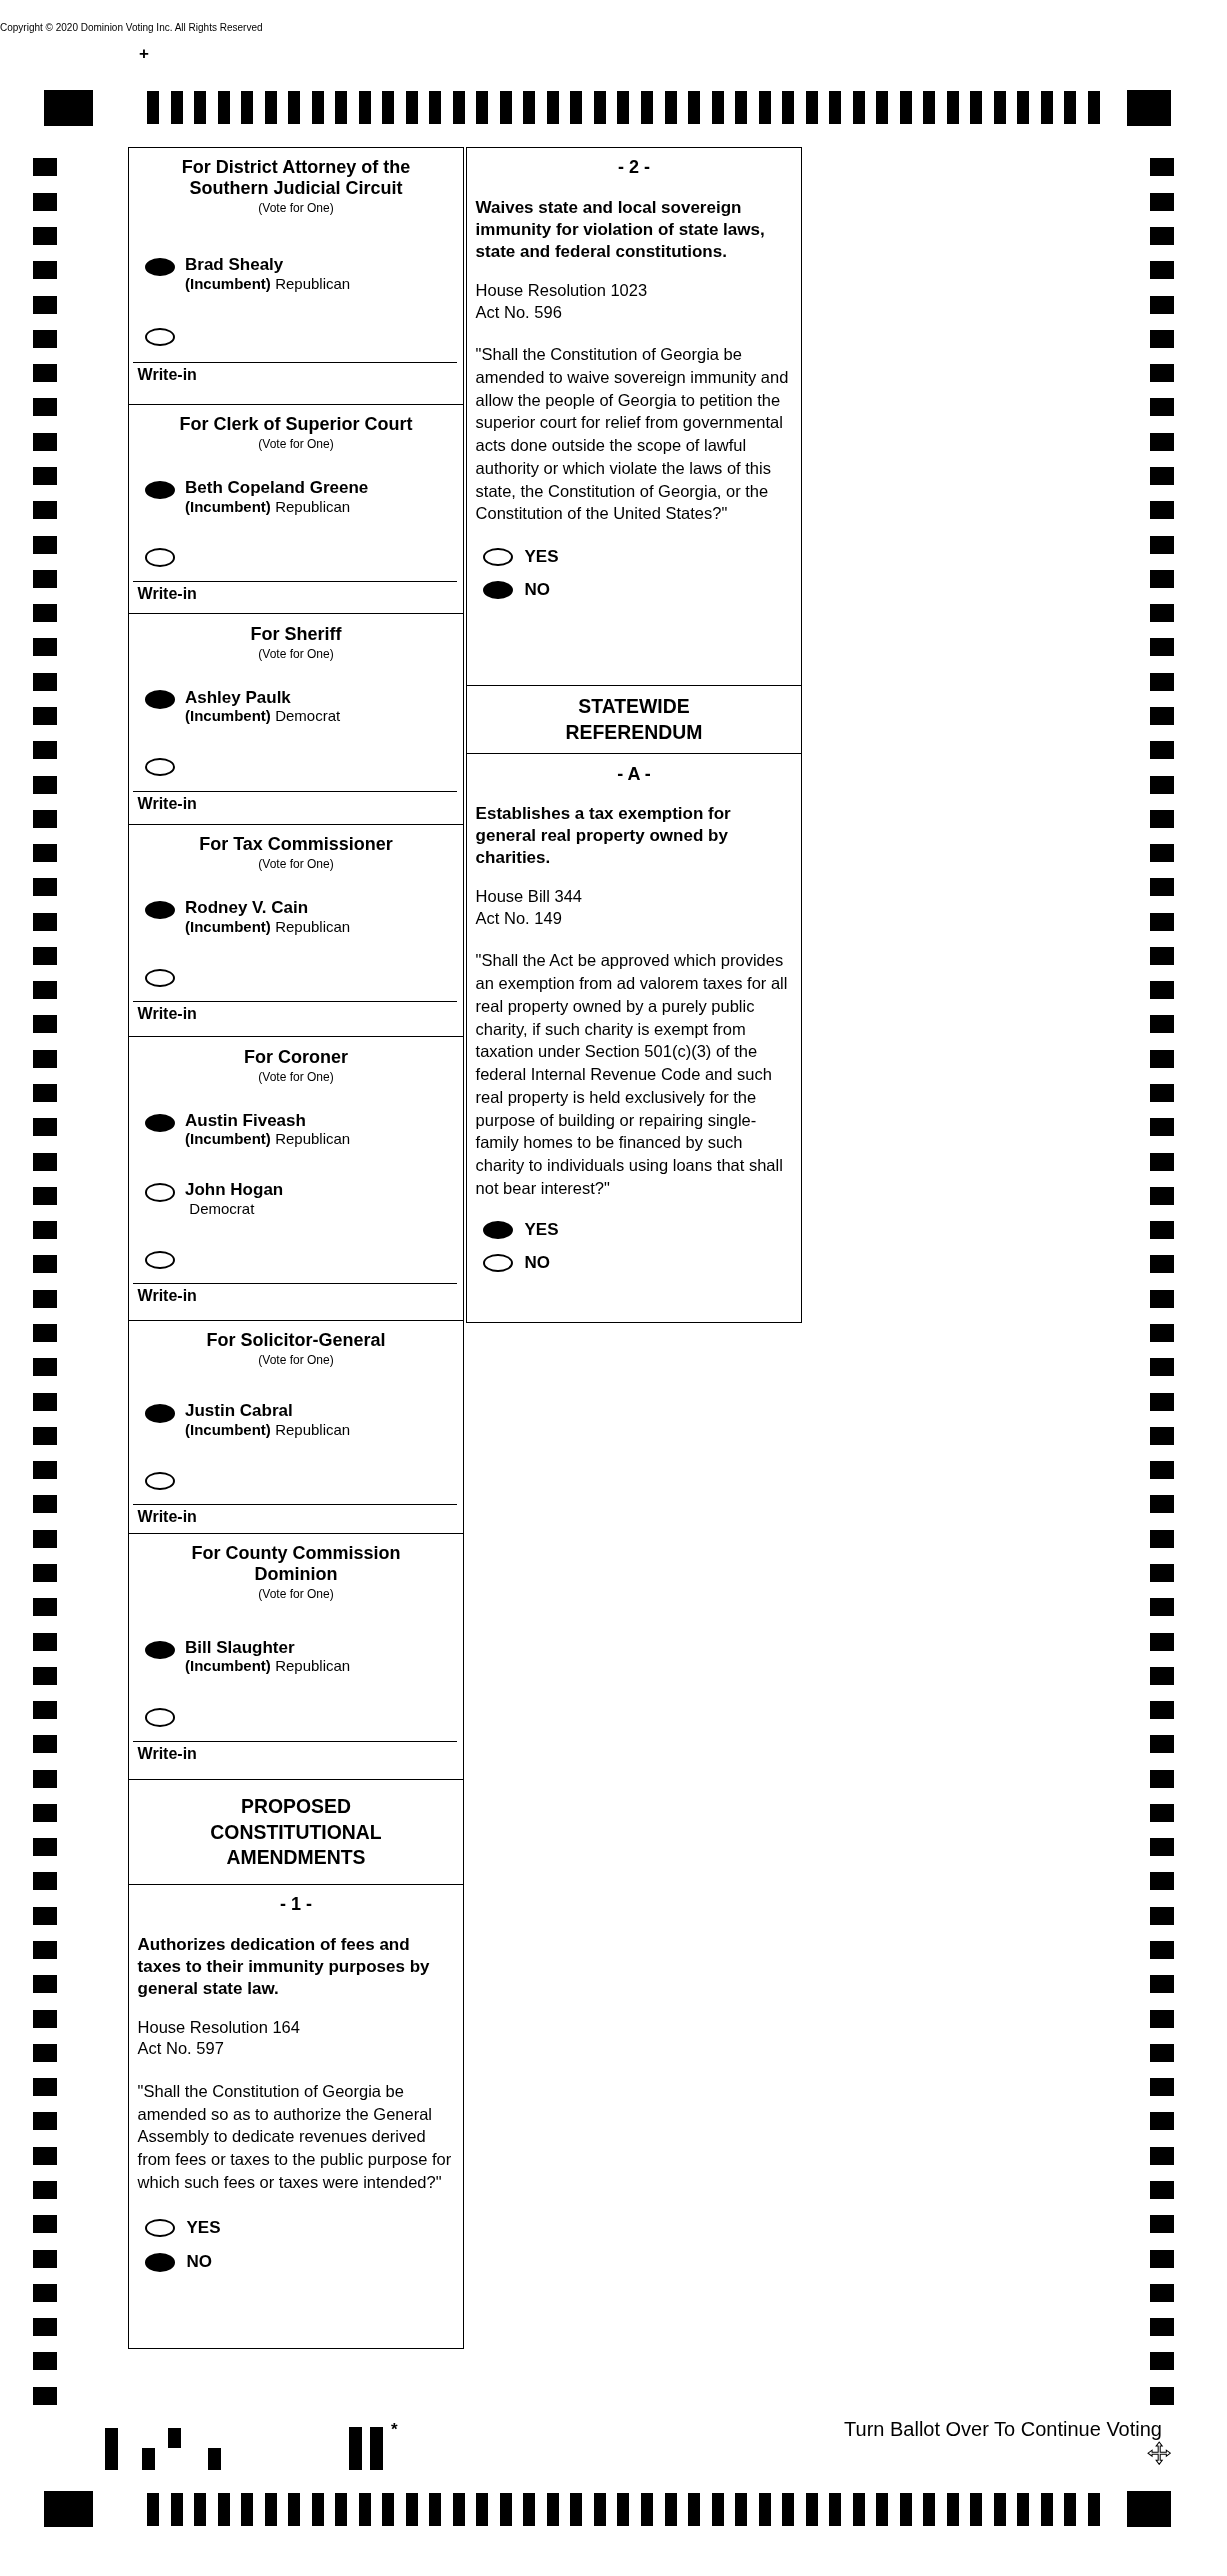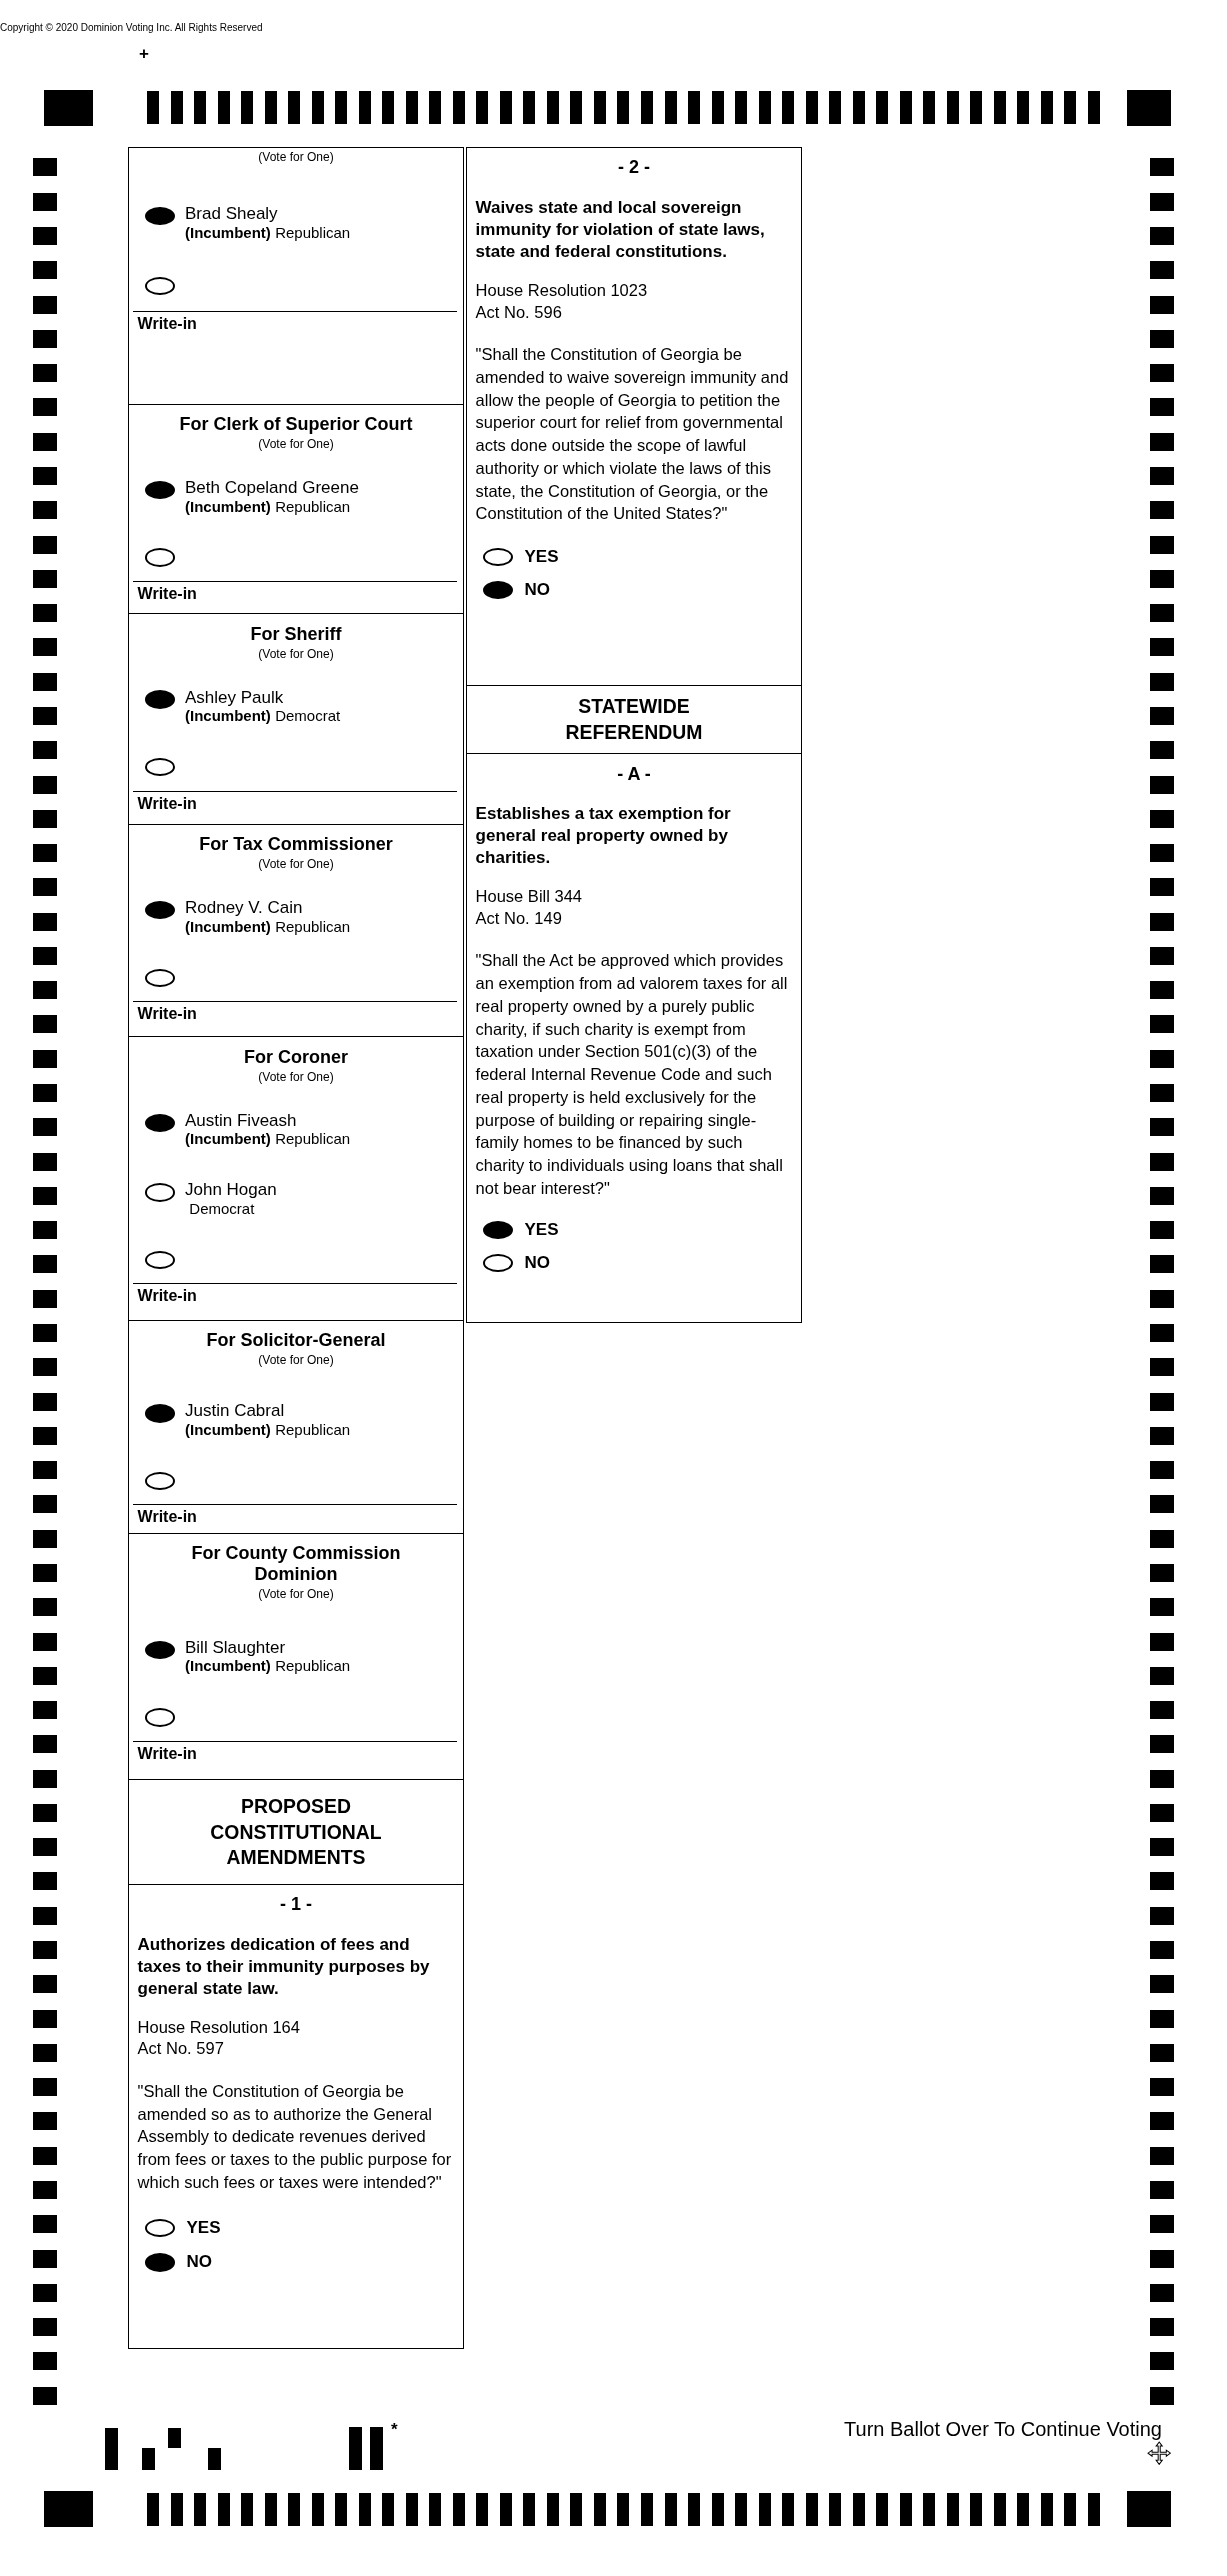--- a/index.html
+++ b/index.html
@@ -19,21 +19,21 @@
 
   .box { border:1.4px solid #000; box-sizing:border-box; margin-top:-1.4px; background:#fff; overflow:hidden; }
   .box:first-child { margin-top:0; }
 
   .c-title { text-align:center; font-weight:bold; font-size:18px; line-height:1.16; padding-top:9.3px; }
   .c-inst  { text-align:center; font-size:12px; margin-top:2.2px; }
 
   .cand { display:flex; align-items:flex-start; margin-left:16px; gap:10px; }
   .oval { width:26px; height:14.3px; border:2.2px solid #000; border-radius:50%; flex:none; margin-top:2.9px; background:#fff; }
   .oval.filled { background:#000; }
-  .cand-name { font-weight:normal; font-size:17px; line-height:1.15; }
+  .cand-name { font-weight:bold; font-size:17px; line-height:1.15; }
   .cand-sub  { font-size:15px; line-height:1.2; }
   .cand-sub .b { font-weight:bold; margin-right:4.3px; }
 
   .rule { border-top:1.4px solid #000; margin:16px 5.7px 0 4.3px; }
   .wi-label { font-weight:bold; font-size:16px; margin:2.9px 0 5.7px 8.6px; }
 
   .section-header { text-align:center; font-weight:bold; font-size:19.4px; line-height:1.3; display:flex; flex-direction:column; justify-content:center; }
 
   .m-num { text-align:center; font-weight:bold; font-size:18px; padding-top:9.3px; }
   .m-summary { font-weight:bold; font-size:17px; line-height:1.3; margin:18.6px 8.6px 0 8.6px; }
@@ -51,20 +51,24 @@
 <body>
 
 <div class="page">
 
   <div class="copyright">Copyright © 2020 Dominion Voting Inc. All Rights Reserved</div>
   <div class="plus-mark">+</div>
 
   <div class="col col-left">
 
     <div class="box" style="height:258px">
+      <div class="c-title">
+        <div>For District Attorney of the</div>
+        <div>Southern Judicial Circuit</div>
+      </div>
       <div class="c-inst">(Vote for One)</div>
       <div class="cand" style="margin-top:40px">
         <div class="oval filled"></div>
         <div>
           <div class="cand-name">Brad Shealy</div>
           <div class="cand-sub"><span class="b">(Incumbent)</span><span>Republican</span></div>
         </div>
       </div>
       <div class="cand" style="margin-top:32px">
         <div class="oval"></div>

